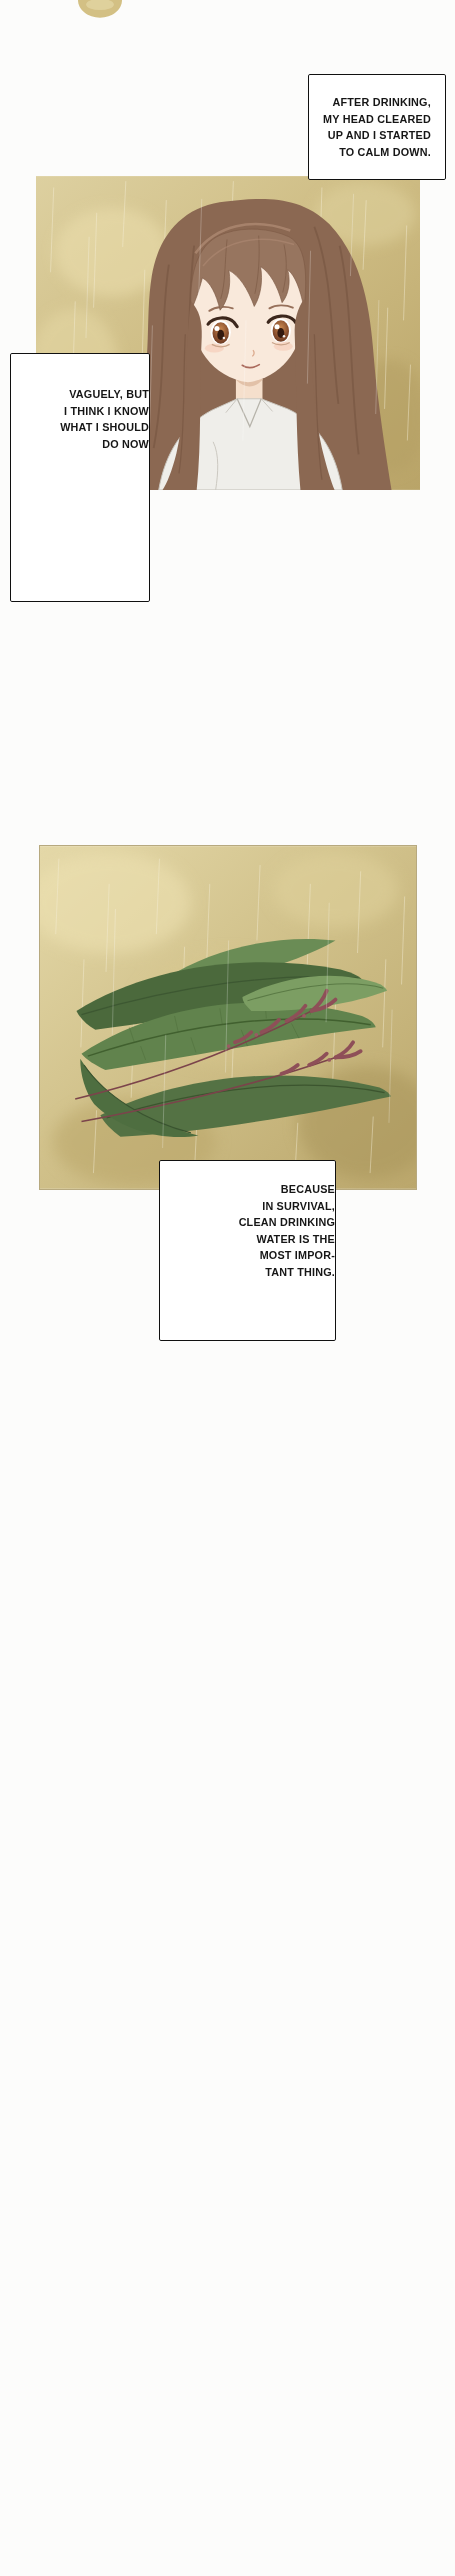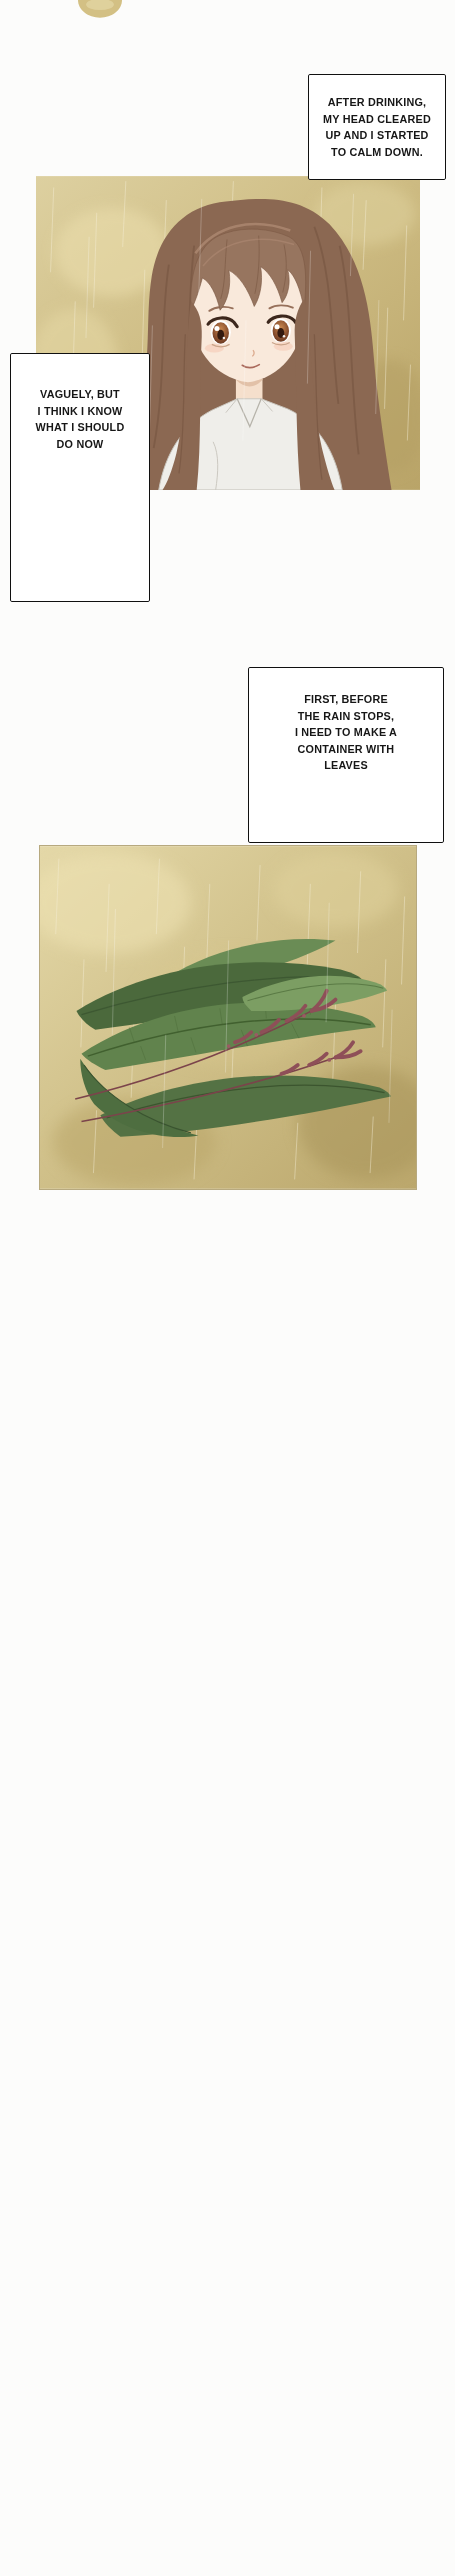--- a/index.html
+++ b/index.html
@@ -13,21 +13,21 @@
   .panel { position:absolute; z-index:1; overflow:hidden; }
   .panel svg { display:block; width:100%; height:100%; }
   .panel1 { left:36px; top:176px; width:384px; height:314px; }
   .panel2 { left:39px; top:845px; width:378px; height:345px; border:0.6px solid #b7a97f; }
   .caption {
     position:absolute; z-index:5; background:#ffffff;
     border:1.3px solid #101010; border-radius:1.9px;
   }
   .caption-text {
     font-weight:bold; font-size:10.8px; line-height:16.5px; letter-spacing:0.2px;
-    color:#161616; white-space:pre-line; text-align:center;
+    color:#161616; white-space:pre-line; text-align:right;
   }
   .box1 { left:308px; top:74px; width:138px; height:106px; display:flex; align-items:center; justify-content:center; }
   .box2 { left:10px;  top:341px;  width:140px; height:249px; padding-top:32px;margin-top:12px; }
   .box3 { left:248px; top:667px; width:196px; height:176px; padding-top:23px; }
   .box4 { left:210px; top:778px; width:119px; height:120px; padding-top:20px; }
   .box4 .caption-text { text-align:left; padding-left:15px; }
   .box5 { left:159px; top:1160px; width:177px; height:181px; padding-top:20px; }
 </style>
 </head>
 <body>
@@ -168,27 +168,20 @@
     </svg>
   </figure>
 
   <section class="caption box2">
     <p class="caption-text">VAGUELY, BUT
 I THINK I KNOW
 WHAT I SHOULD
 DO NOW</p>
   </section>
 
-  <section class="caption box3">
-    <p class="caption-text">FIRST, BEFORE
-THE RAIN STOPS,
-I NEED TO MAKE A
-CONTAINER WITH
-LEAVES</p>
-  </section>
 
 
   <figure class="panel panel2">
     <svg viewBox="0 0 598 545">
       <defs>
         <linearGradient id="p2bg" x1="0" y1="0" x2="1" y2="1">
           <stop offset="0" stop-color="#e4d8a8"></stop>
             <stop offset="0.5" stop-color="#cfbf88"></stop>
             <stop offset="1" stop-color="#bba76c"></stop>
         </linearGradient>
@@ -268,15 +261,23 @@
       <g stroke="#ffffff" stroke-width="1.3" opacity="0.3">
         <line x1="120" y1="100" x2="115" y2="300"></line>
           <line x1="300" y1="150" x2="295" y2="360"></line>
         <line x1="460" y1="90" x2="455" y2="280"></line>
           <line x1="560" y1="260" x2="555" y2="440"></line>
         <line x1="200" y1="300" x2="195" y2="480"></line>
       </g>
     </svg>
   </figure>
 
+  <section class="caption box5">
+    <p class="caption-text">BECAUSE
+IN SURVIVAL,
+CLEAN DRINKING
+WATER IS THE
+MOST IMPOR-
+TANT THING.</p>
+  </section>
 
 </div>
 
 
 </body></html>

